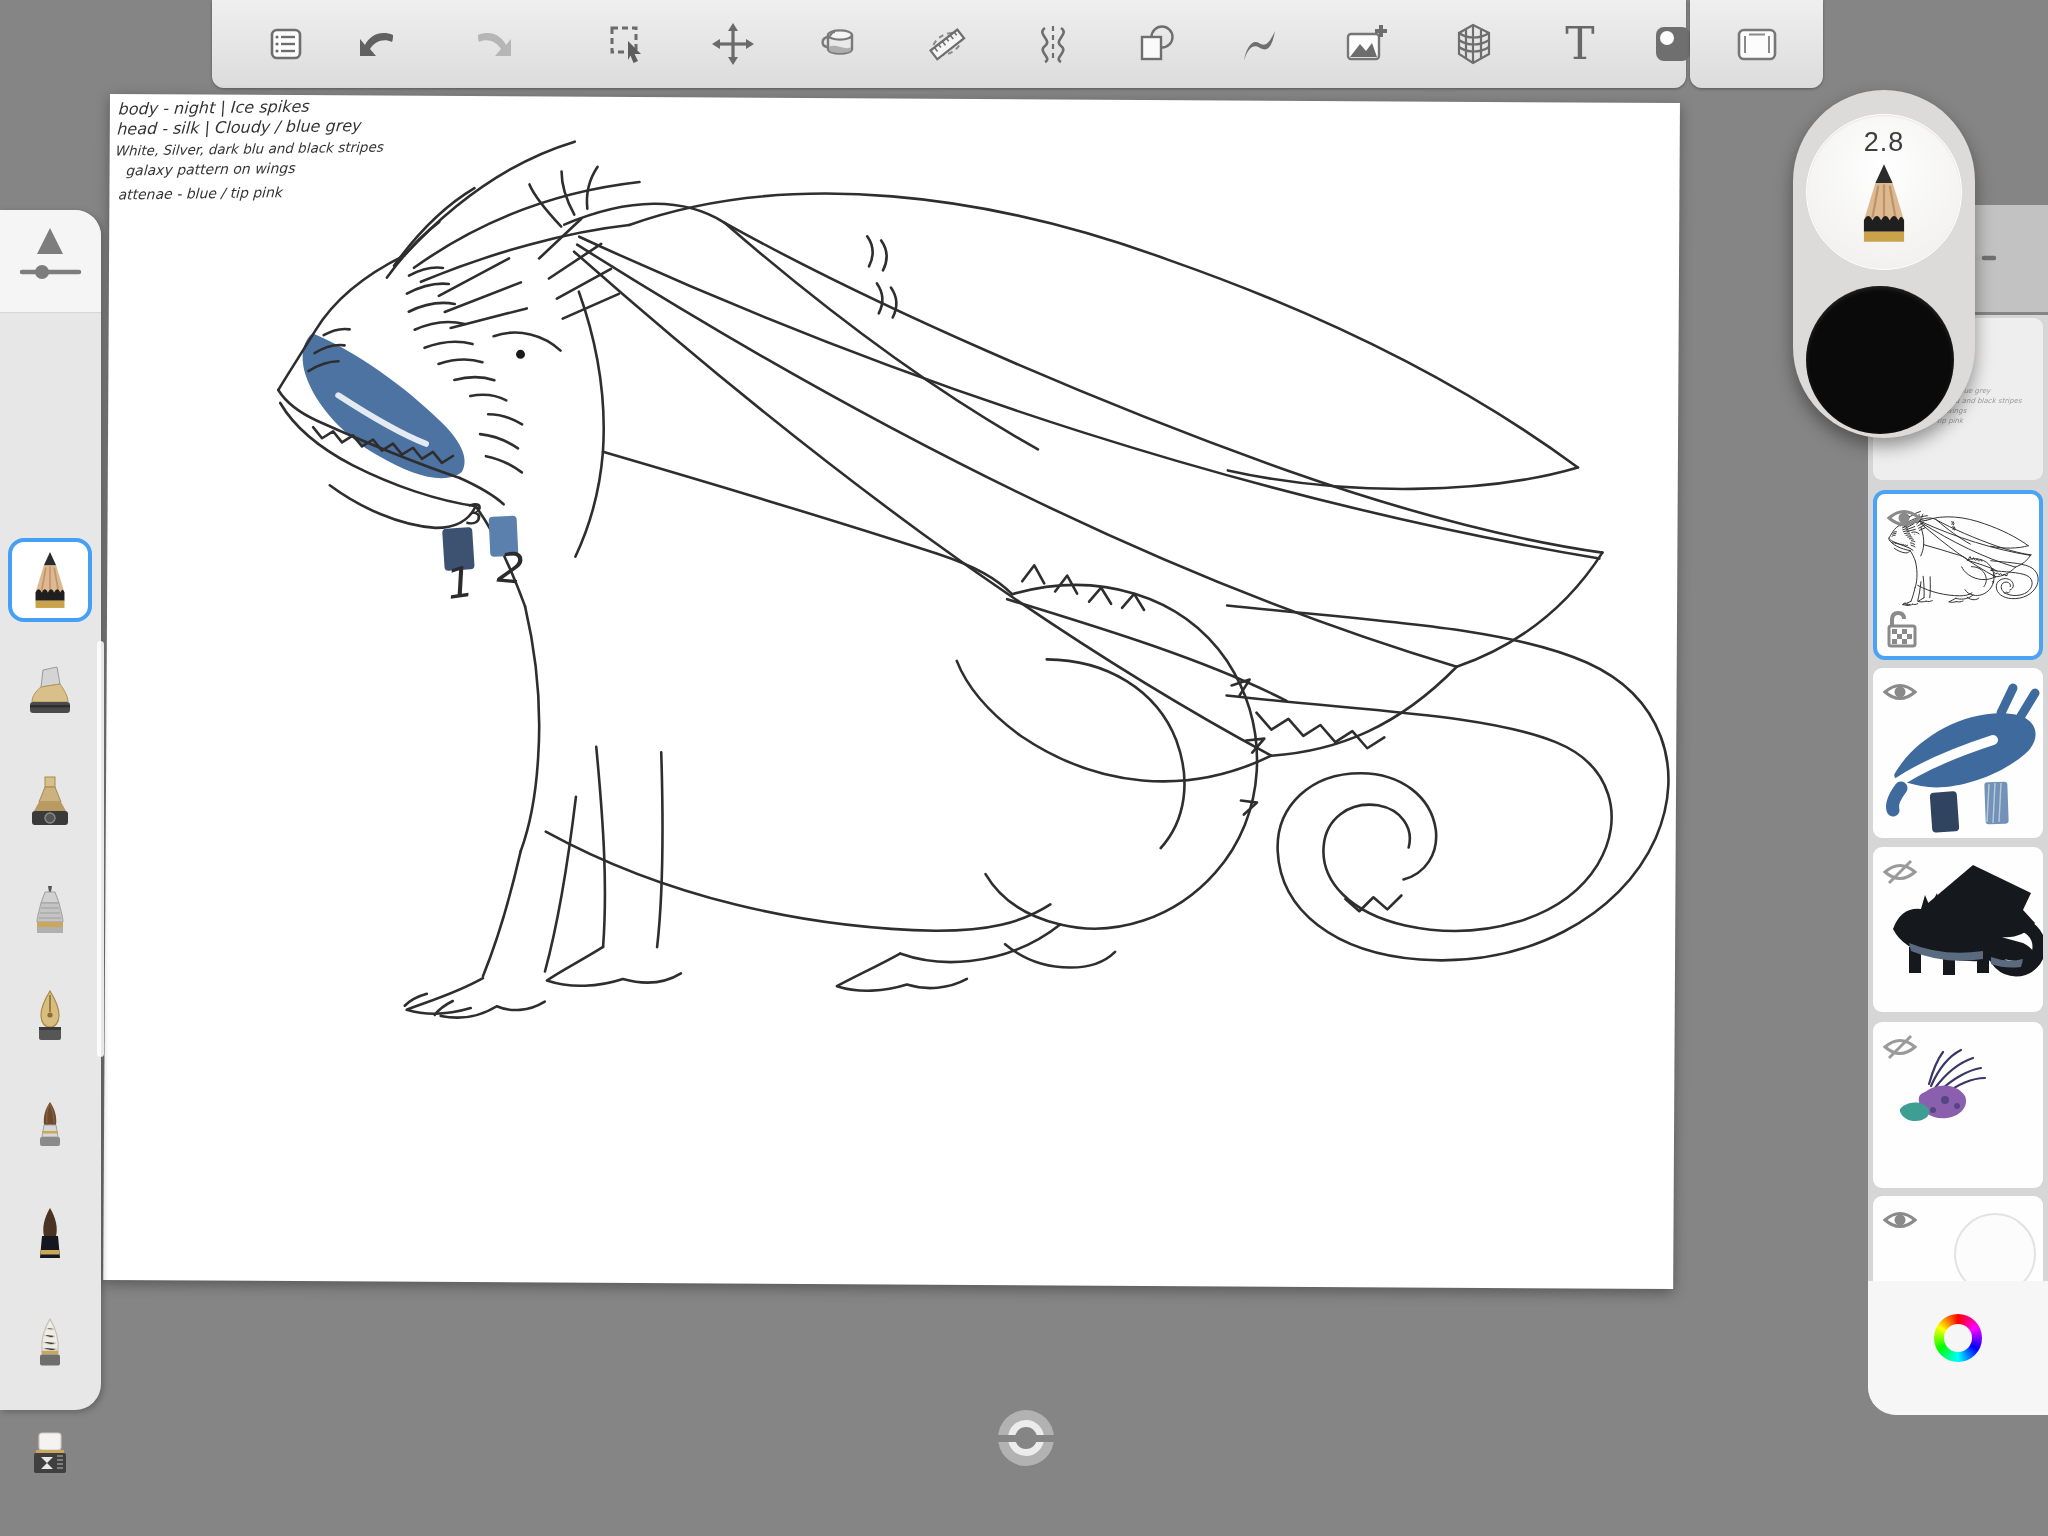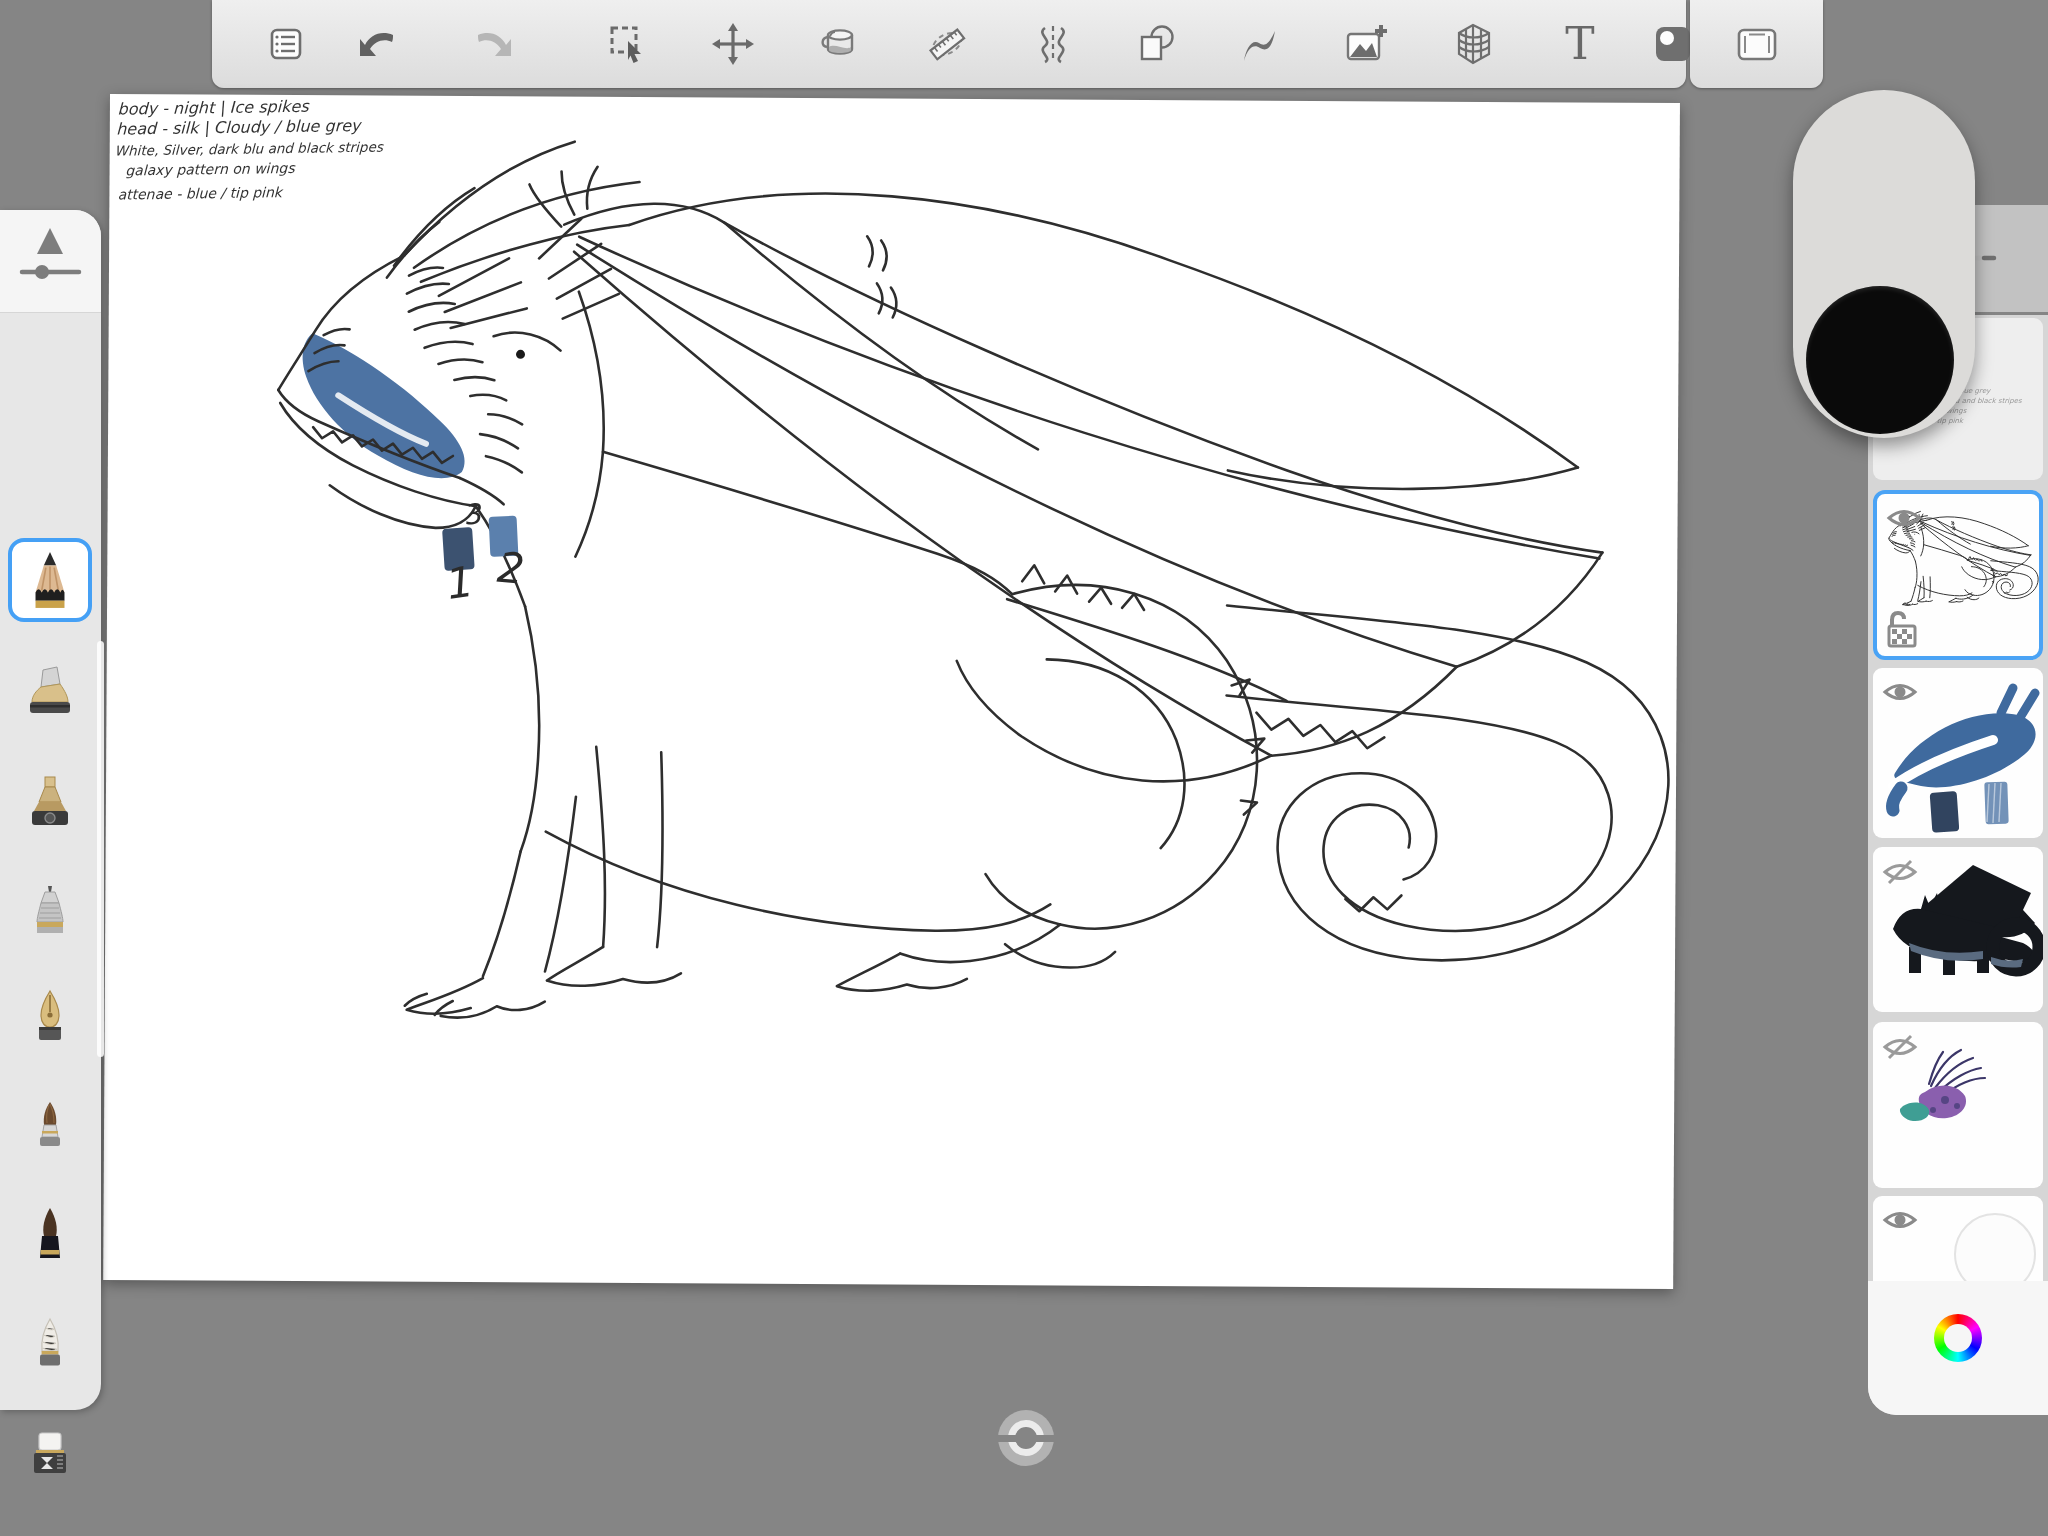--- a/index.html
+++ b/index.html
@@ -571,20 +571,34 @@
   </div>
 </div>
 
 <div id="layers-footer" class="abs">
   <div id="color-wheel" class="abs">
     <div id="color-wheel-hole" class="abs"></div>
   </div>
 </div>
 
 <div id="puck" class="abs">
+  <div id="size-circle" class="abs">
+    <div id="size-label">2.8</div>
+    <svg width="66" height="86" viewBox="0 0 46 58" style="margin-top:2px">
+      <path d="M23,2 L29,15 L17,15 Z" fill="#2b2b2b"></path>
+      <path d="M17,15 L29,15 L37,41 L9,41 Z" fill="#ddb992"></path>
+      <g stroke="#c09468" stroke-width="1.6">
+          <path d="M19,17 L15,39"></path>
+          <path d="M23,16 L23,39"></path>
+          <path d="M27,17 L31,39"></path>
+        </g>
+      <path d="M9,41 Q12,35 15,41 Q18,35 21,41 Q24,35 27,41 Q30,35 33,41 Q35,36 37,41 L37,49 L9,49 Z" fill="#1f1f1f"></path>
+      <rect x="9" y="49" width="28" height="7" fill="#caa24a"></rect>
+    </svg>
+  </div>
   <div id="color-circle" class="abs"></div>
 </div>
 
 <div id="rotate-ctl" class="abs">
   <div id="rotate-outer" class="abs"></div>
   <div id="rotate-ring" class="abs"></div>
   <div id="rotate-gap" class="abs"></div>
 </div>
 
 </body></html>

